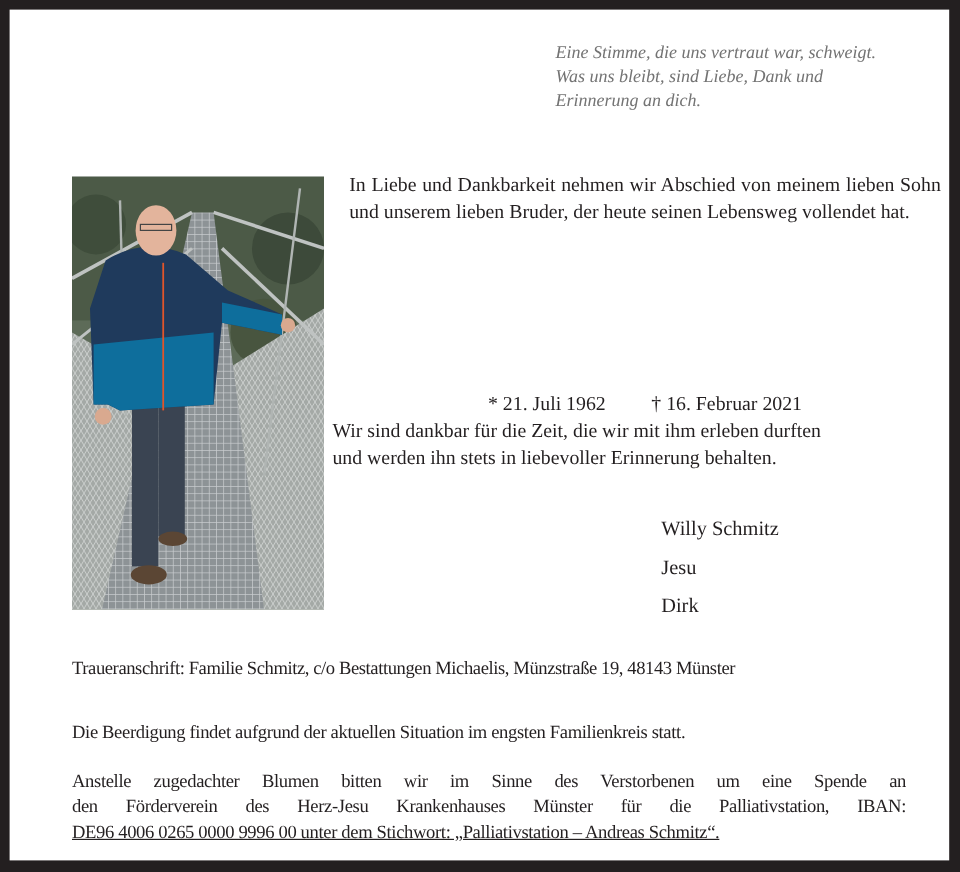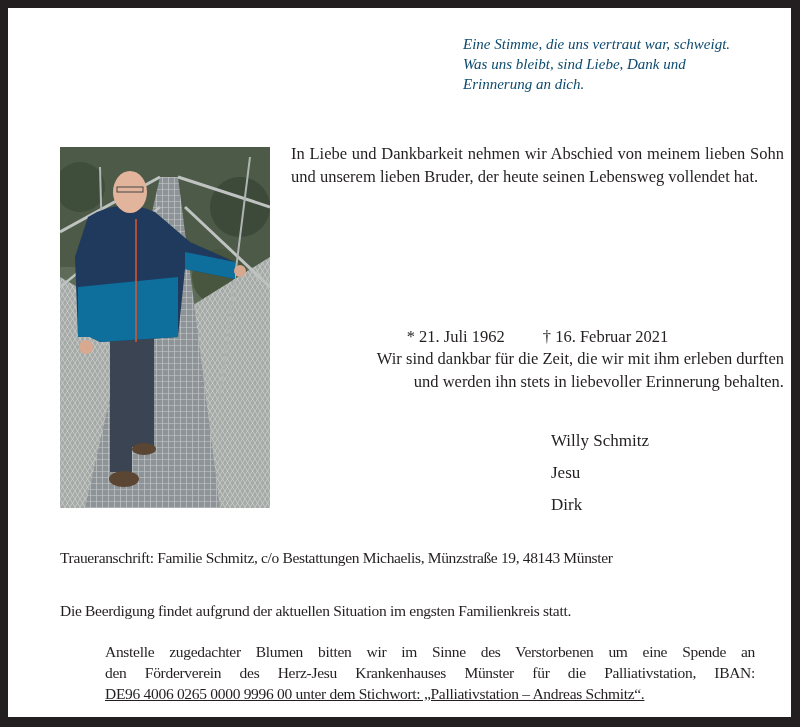--- a/index.html
+++ b/index.html
@@ -16,21 +16,21 @@
     left: 8px; top: 8px;
     width: 783px; height: 709px;
     background: #ffffff;
   }
   .motto {
     position: absolute;
     left: 455px; top: 26px;
     font-style: italic;
     font-size: 15px;
     line-height: 20px;
-    color: #0c4a6e;
+    color: #737373;
   }
   .motto div { white-space: nowrap; }
   .photo {
     position: absolute;
     left: 52px; top: 139px;
     width: 210px; height: 361px;
     overflow: hidden;
     background: #9ea4a0;
   }
   .intro {
@@ -56,25 +56,24 @@
     width: 493px;
     text-align: center;
     font-size: 16.5px;
     line-height: 22px;
     margin-top: 36px;
   }
   .dates span { display: inline-block; }
   .dates .gap { width: 38px; }
   .thanks {
     position: absolute;
-    left: 283px; top: 339px;
+    left: 269px; top: 339px;
     width: 493px;
     font-size: 16.5px;
     line-height: 23px;
-    text-align: right;
   }
   .thanks div { white-space: nowrap; }
   .mourners {
     position: absolute;
     left: 543px; top: 417px;
     font-size: 17px;
     line-height: 32px;
   }
   .address {
     position: absolute;
@@ -95,21 +94,21 @@
   }
   .donation {
     position: absolute;
     left: 52px; top: 633px;
     width: 695px;
     font-size: 15.5px;
     line-height: 21px;
     text-align: justify;
     letter-spacing: -0.3px;
   }
-  .donation div { text-align-last: justify; margin-left: 45px; }
+  .donation div { text-align-last: justify; }
   .donation div.last { text-align-last: left; text-decoration: underline; }
 </style>
 </head>
 <body>
 
 <div class="page">
 
   <div class="motto">
     <div>Eine Stimme, die uns vertraut war, schweigt.</div>
     <div>Was uns bleibt, sind Liebe, Dank und</div>

